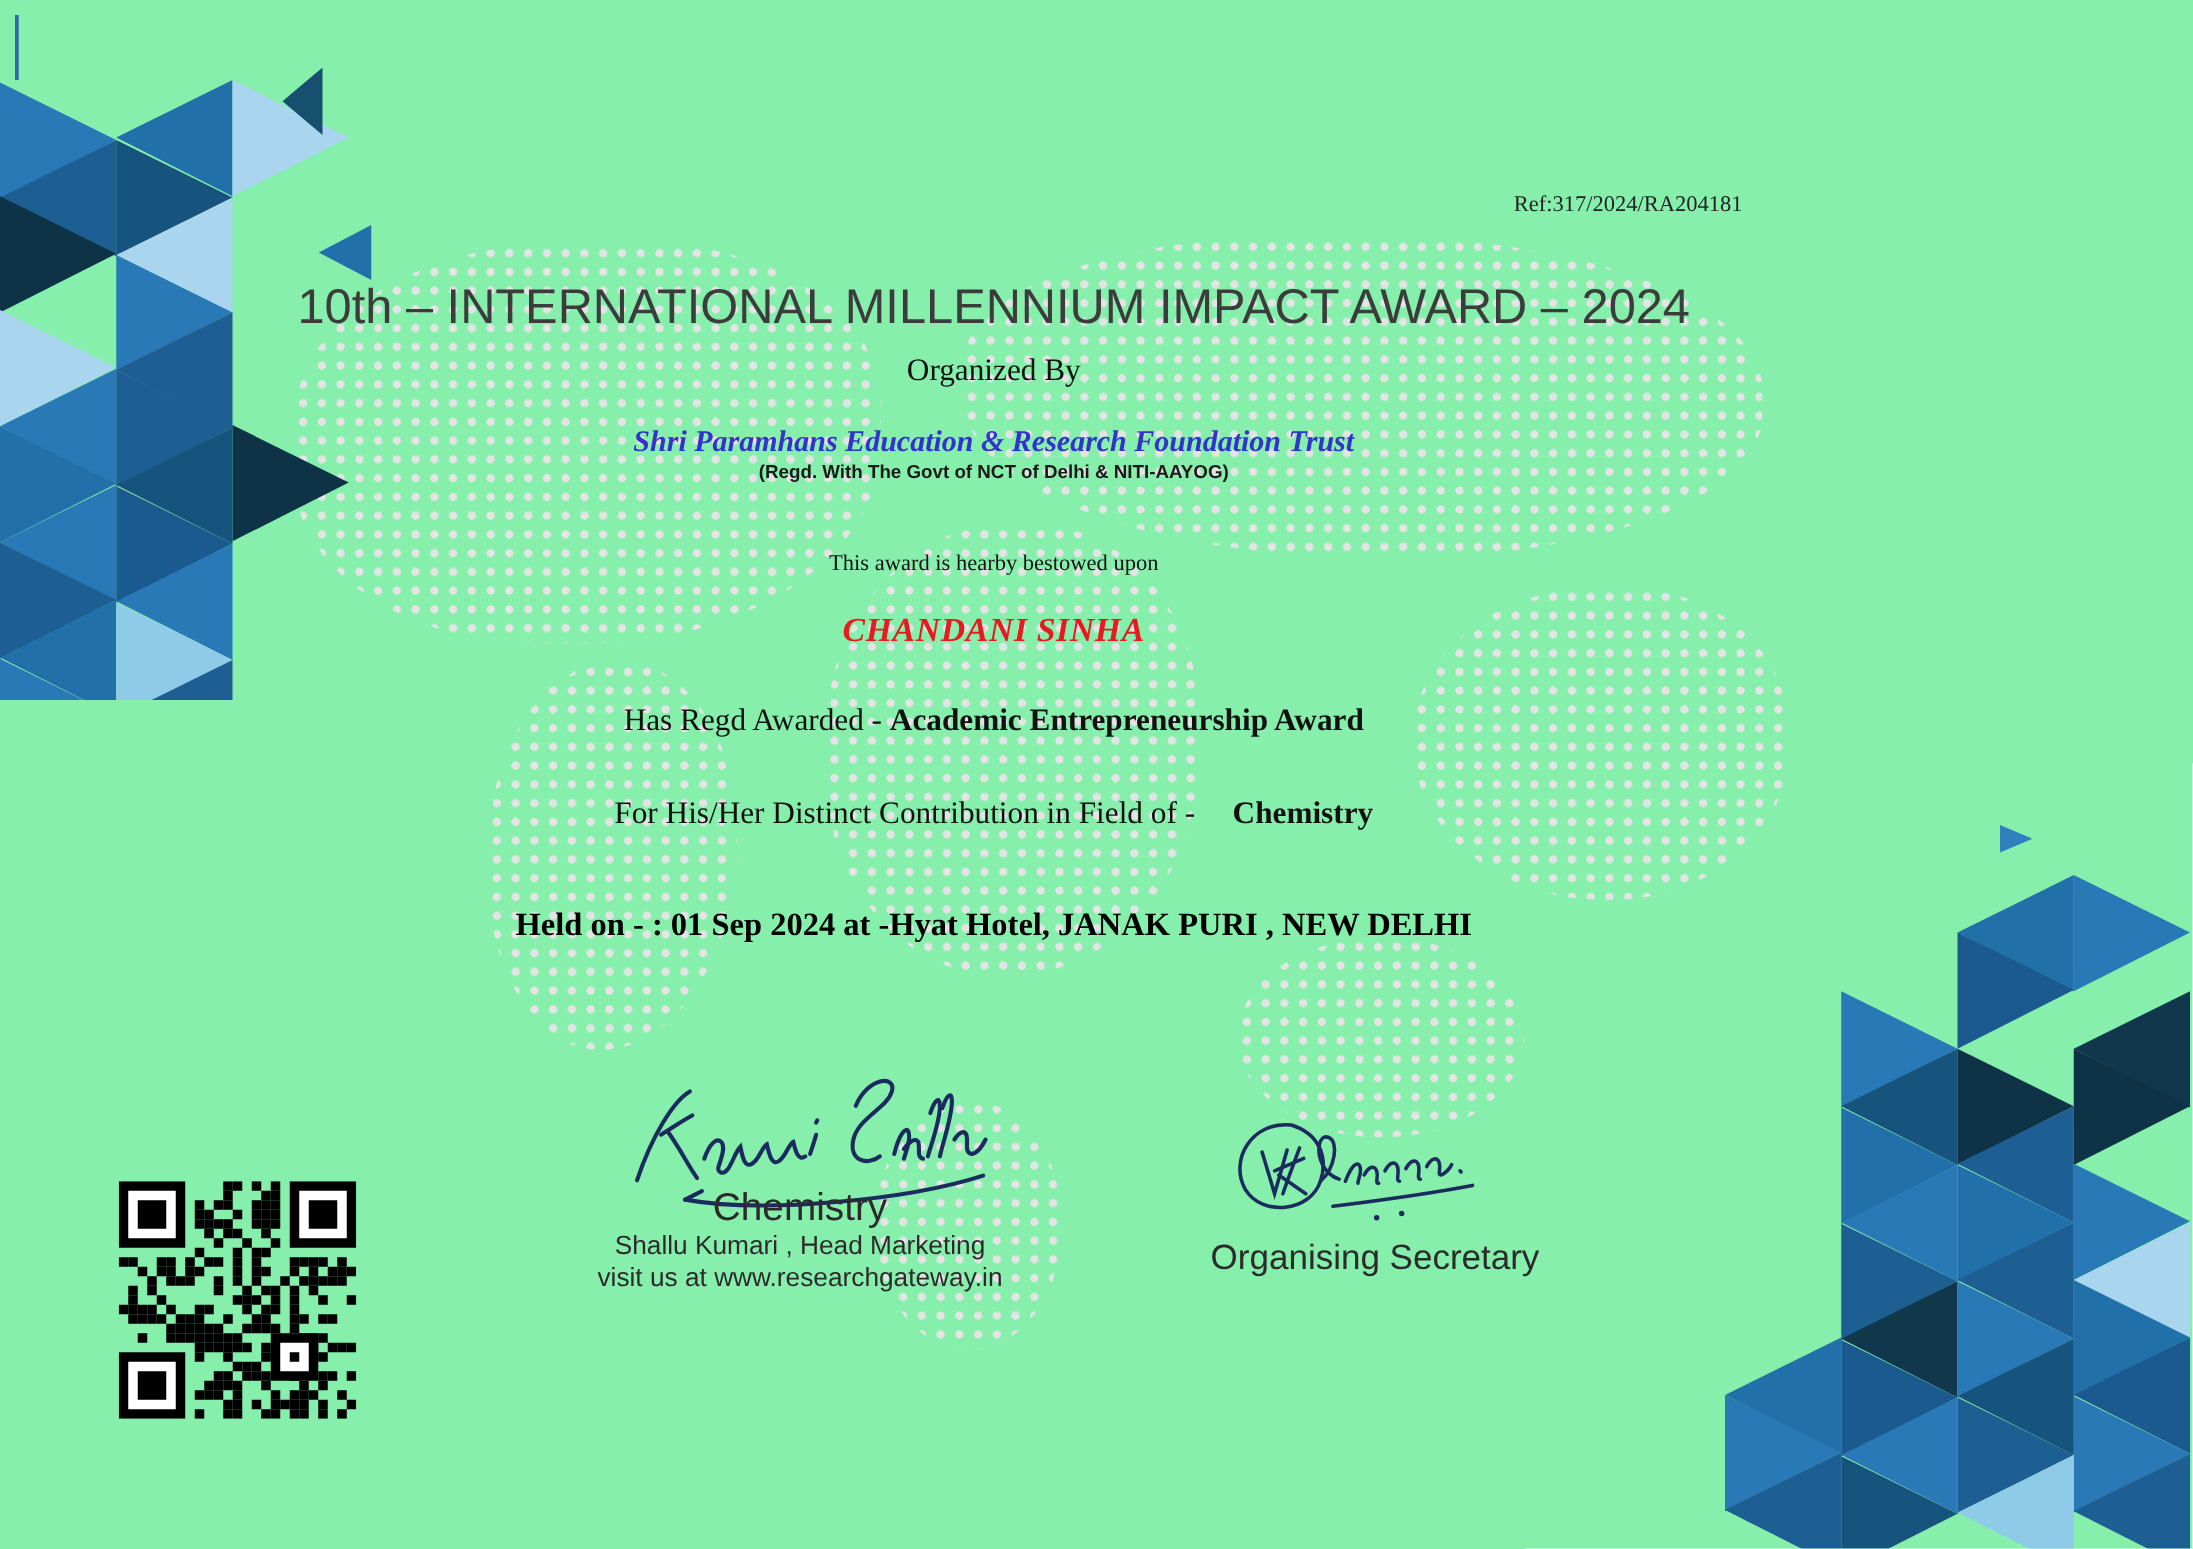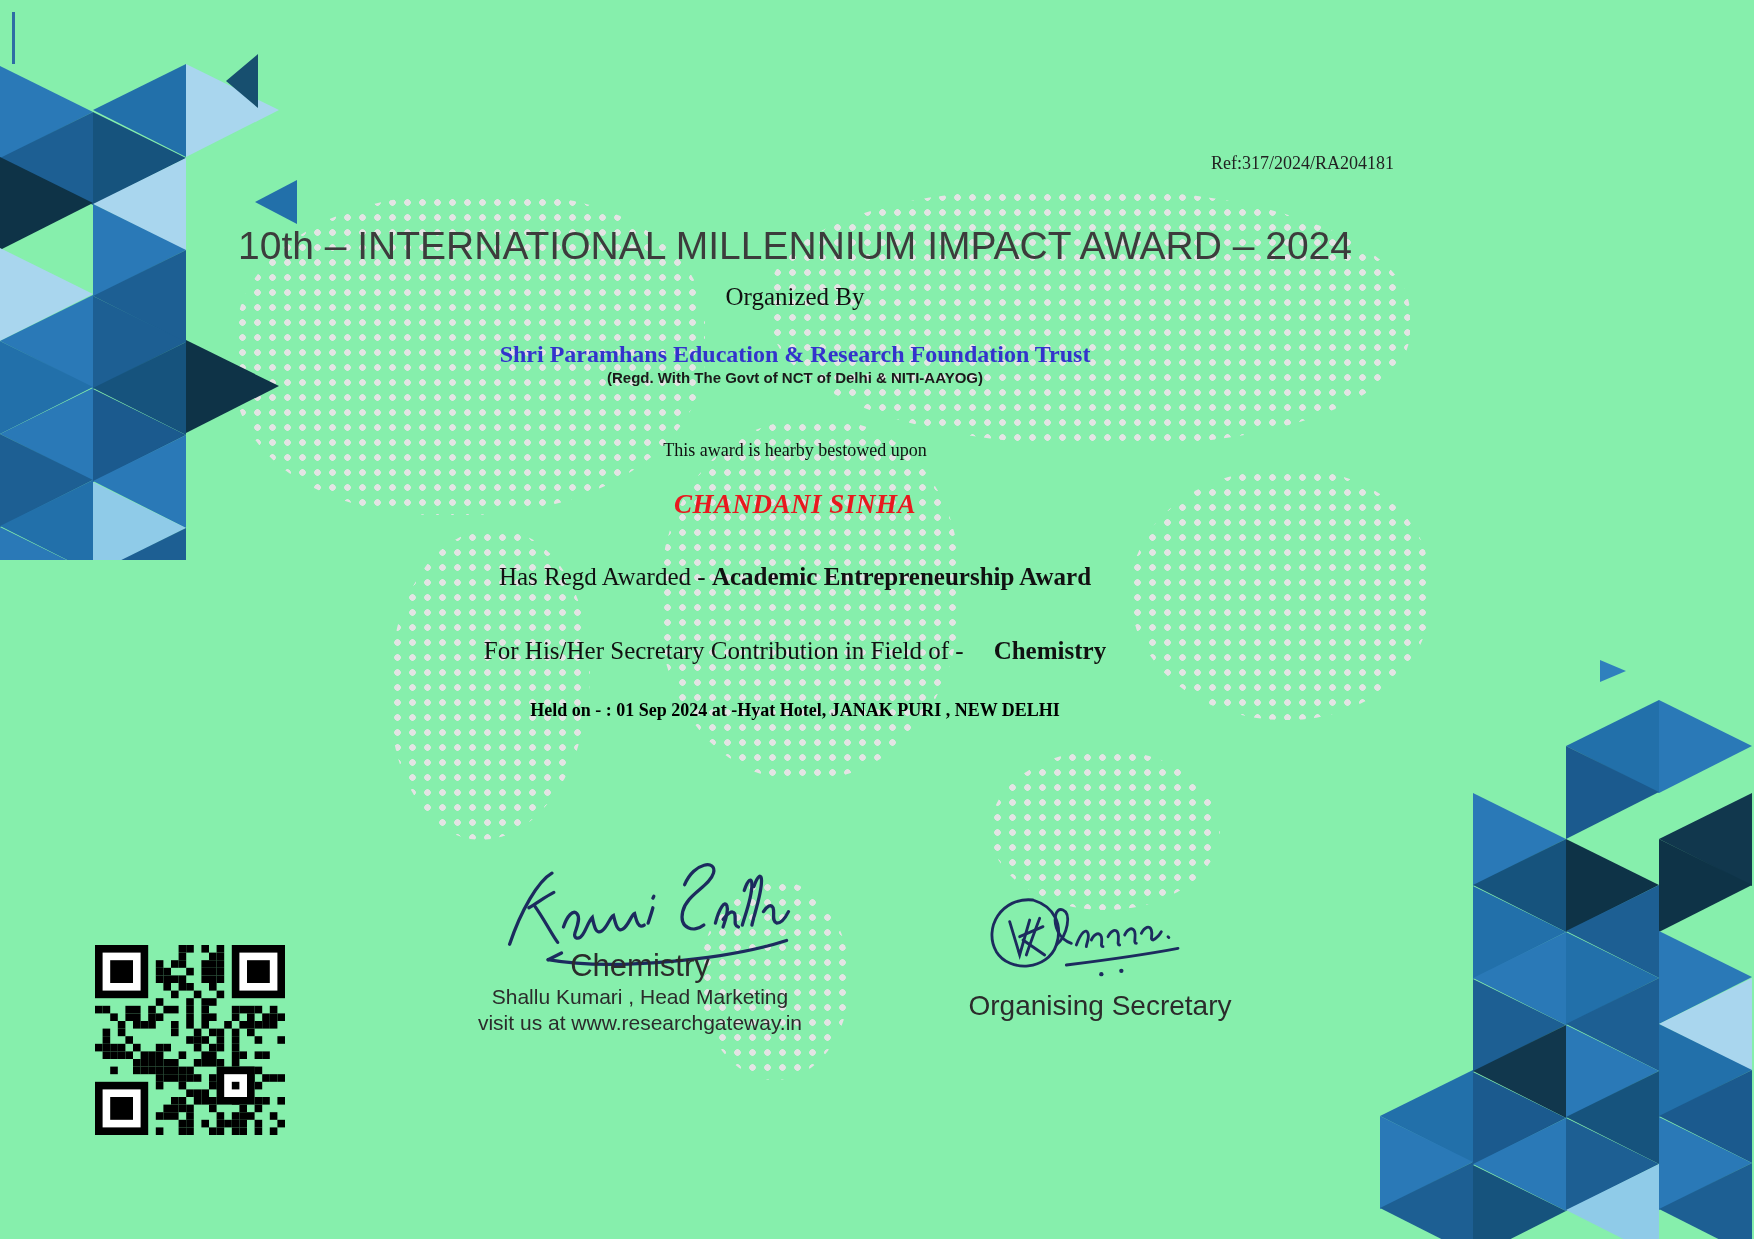--- a/index.html
+++ b/index.html
@@ -40,21 +40,21 @@
     top:369px;
     font-family:"Liberation Sans", sans-serif;
     font-size:15px;font-weight:bold;color:#1a1a1a;
   }
   #bestowed-line{top:440px;font-size:18px;color:#111;}
   #recipient-name{top:489px;font-size:27px;font-weight:bold;letter-spacing:0.5px;font-style:italic;}
   #awarded-line{top:563px;font-size:25px;color:#111;}
   #awarded-line .bold{font-weight:bold;}
   #field-line{top:637px;font-size:25px;color:#111;}
   #field-line .bold{font-weight:bold;margin-left:30px;margin-top:22px;}
-  #event-line{top:700px;font-size:18px;font-weight:bold;color:#000;}
+  #event-line{top:725px;font-size:26px;font-weight:bold;color:#000;}
   
   .sig-svg{position:absolute;z-index:3;}
   #convenor-block{
     left:470px;top:948px;width:340px;text-align:center;
     font-family:"Liberation Sans", sans-serif;color:#2b2b2b;
   }
   #convenor-role{font-size:31px;line-height:36px;}
   #convenor-detail,#convenor-site{font-size:21px;line-height:26px;}
   #secretary-block{
     left:940px;top:990px;width:320px;text-align:center;
@@ -139,29 +139,29 @@
       <polygon points="279,574 186,620 279,667" fill="#8fcbe8"></polygon>
       <polygon points="93,480 0,526 93,573" fill="#2270aa"></polygon>
       <polygon points="0,526 93,572 0,619" fill="#2a79b7"></polygon>
       <polygon points="93,572 0,618 93,665" fill="#1d5f93"></polygon>
     </svg>
 
   <div class="layer" id="ref-text">Ref:317/2024/RA204181</div>
 
   <div class="layer centercol" id="page-title" style="color: rgb(60, 60, 60);">10th – INTERNATIONAL MILLENNIUM IMPACT AWARD – 2024</div>
   <div class="layer centercol" id="organized-by">Organized By</div>
-  <div class="layer centercol" id="organization-name" style="color: rgb(51, 51, 204);">Shri Paramhans Education &amp; Research Foundation Trust</div>
+  <div class="layer centercol" id="organization-name" style="color: rgb(51, 51, 204); font-style: italic;">Shri Paramhans Education &amp; Research Foundation Trust</div>
   <div class="layer centercol" id="organization-registration">(Regd. With The Govt of NCT of Delhi &amp; NITI-AAYOG)</div>
   <div class="layer centercol" id="bestowed-line">This award is hearby bestowed upon</div>
   <div class="layer centercol" id="recipient-name" style="color: rgb(232, 25, 31);">CHANDANI SINHA</div>
   <div class="layer centercol" id="awarded-line">
     <span>Has Regd Awarded - </span><span class="bold">Academic Entrepreneurship Award</span>
   </div>
   <div class="layer centercol" id="field-line">
-    <span>For His/Her Secretary Contribution in Field of -</span><span class="bold">Chemistry</span>
+    <span>For His/Her Distinct Contribution in Field of -</span><span class="bold">Chemistry</span>
   </div>
   <div class="layer centercol" id="event-line">Held on - : 01 Sep 2024 at -Hyat Hotel, JANAK PURI , NEW DELHI</div>
 
   <div class="layer" id="qr-wrap">
     <svg id="qr" width="190" height="190" viewBox="0 0 190 190">
         <rect x="83.6" y="0" width="7.6" height="7.6" fill="#000"></rect>
         <rect x="91.19999999999999" y="0" width="7.6" height="7.6" fill="#000"></rect>
         <rect x="106.39999999999999" y="0" width="7.6" height="7.6" fill="#000"></rect>
         <rect x="121.6" y="0" width="7.6" height="7.6" fill="#000"></rect>
         <rect x="83.6" y="7.6" width="7.6" height="7.6" fill="#000"></rect>

